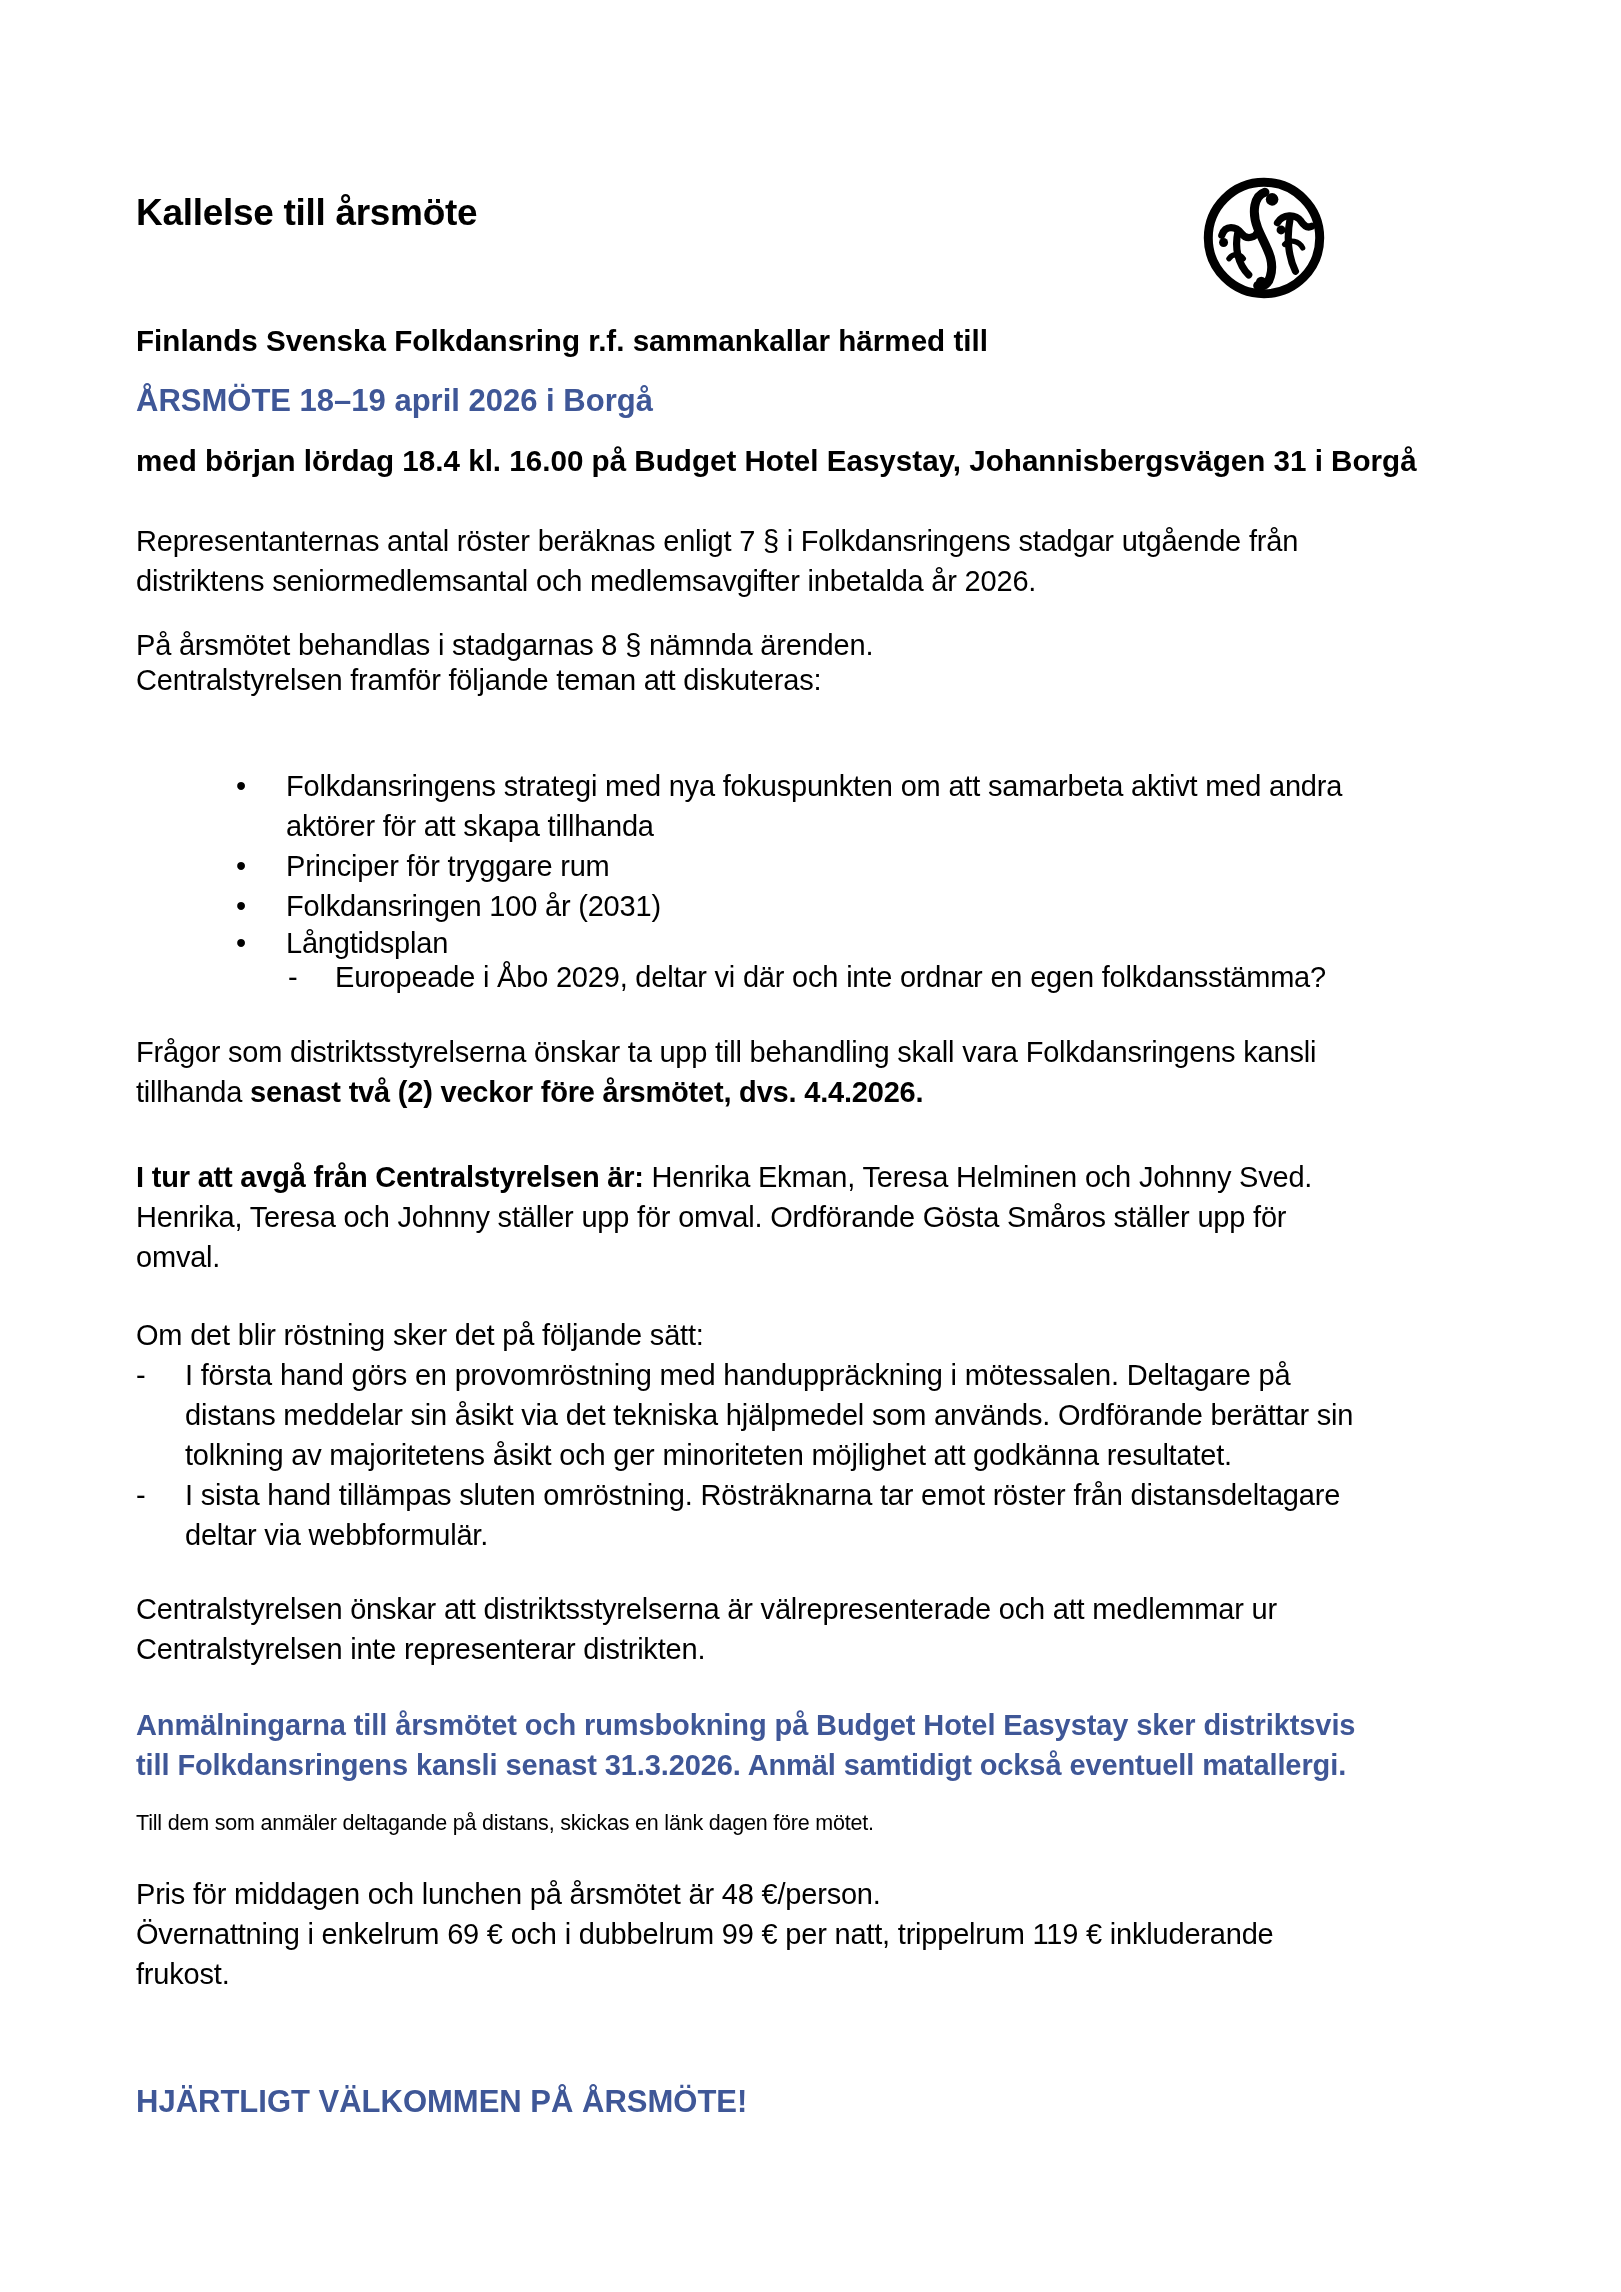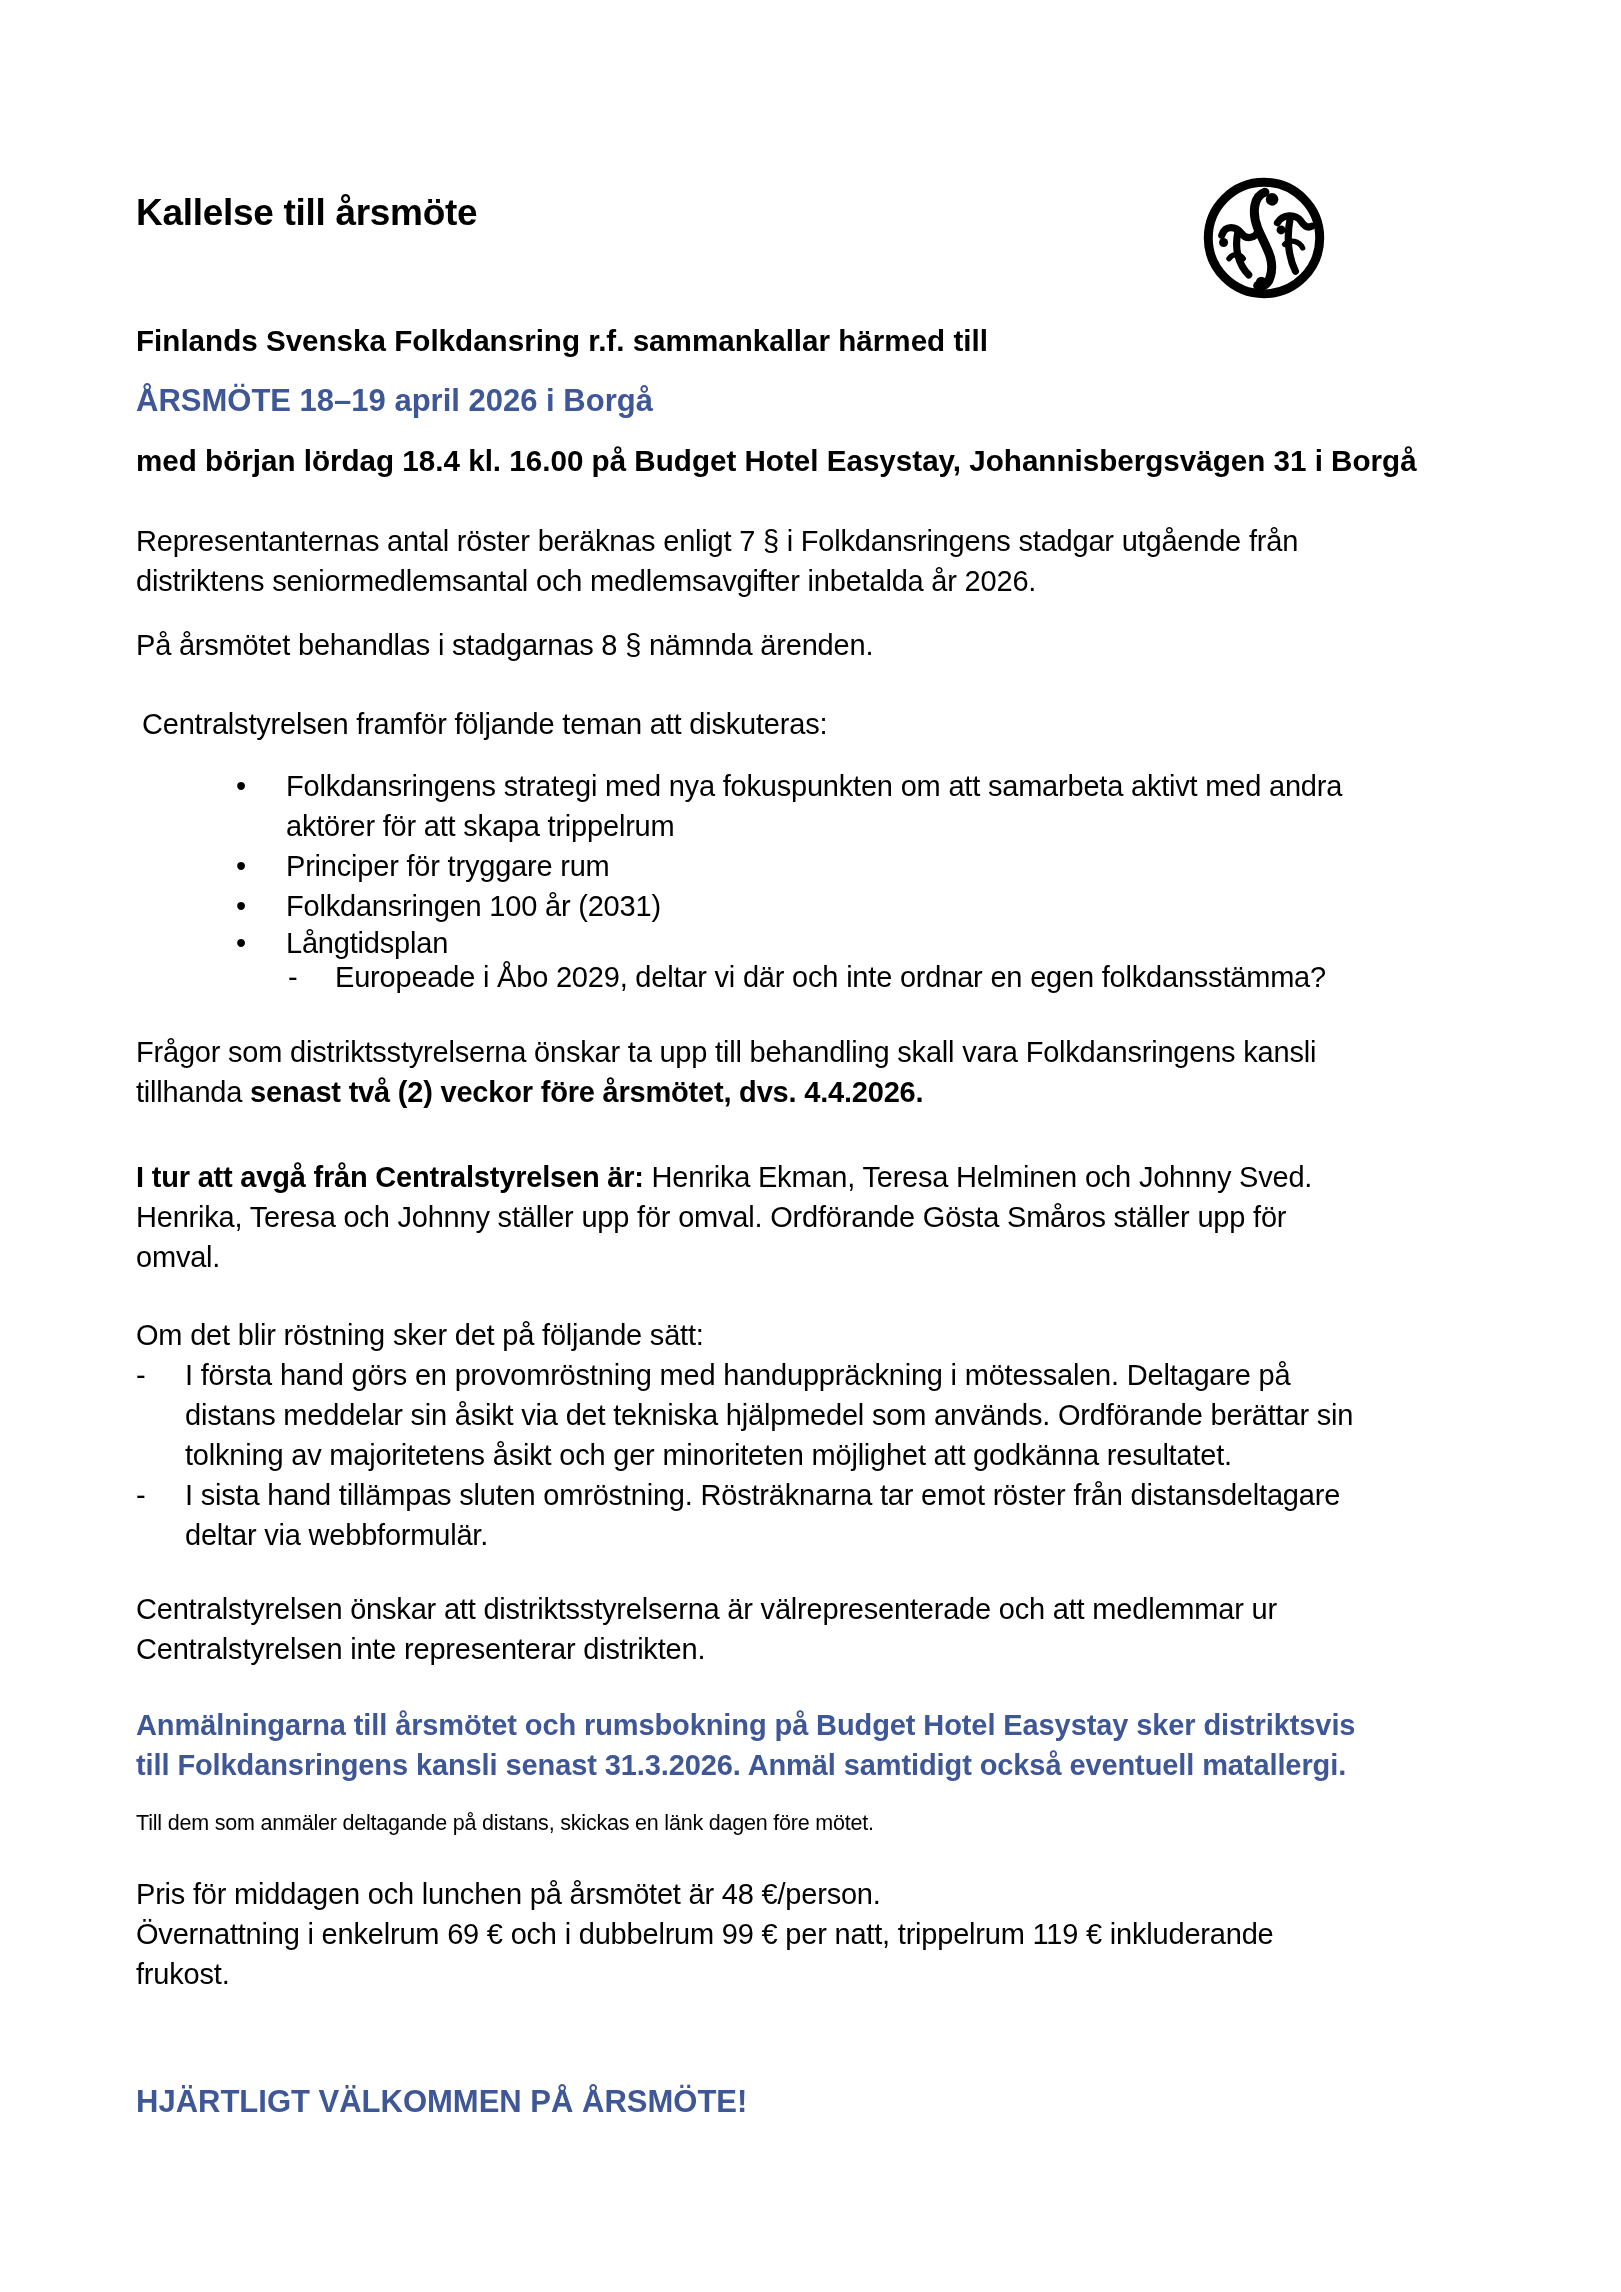--- a/index.html
+++ b/index.html
@@ -56,21 +56,21 @@
       font-size: 31px;
       font-weight: bold;
     }
     .h-start {
       top: 444px;
       font-size: 29.6px;
       font-weight: bold;
     }
     .p1 { top: 521px; }
     .p2 { top: 625px; }
-    .p3 { top: 704px; margin-left: 6px; }
+    .p3 { top: 660px; }
     .topics {
       position: absolute;
       left: 136px;
       top: 766px;
       font-size: 29px;
       line-height: 40px;
       letter-spacing: -0.2px;
     }
     .topic-item {
       position: relative;
@@ -168,21 +168,21 @@
     <div>distriktens seniormedlemsantal och medlemsavgifter inbetalda år 2026.</div>
   </div>
 
   <div class="abs body-text p2">På årsmötet behandlas i stadgarnas 8 § nämnda ärenden.</div>
   <div class="abs body-text p3">Centralstyrelsen framför följande teman att diskuteras:</div>
 
   <div class="topics">
     <div class="topic-item">
       <span class="bullet">•</span>
       <div>Folkdansringens strategi med nya fokuspunkten om att samarbeta aktivt med andra</div>
-      <div>aktörer för att skapa trippelrum</div>
+      <div>aktörer för att skapa tillhanda</div>
     </div>
     <div class="topic-item" style="margin-top:0;">
       <span class="bullet">•</span>
       <div>Principer för tryggare rum</div>
     </div>
     <div class="topic-item">
       <span class="bullet">•</span>
       <div>Folkdansringen 100 år (2031)</div>
     </div>
     <div class="topic-item" style="line-height:34px;">

